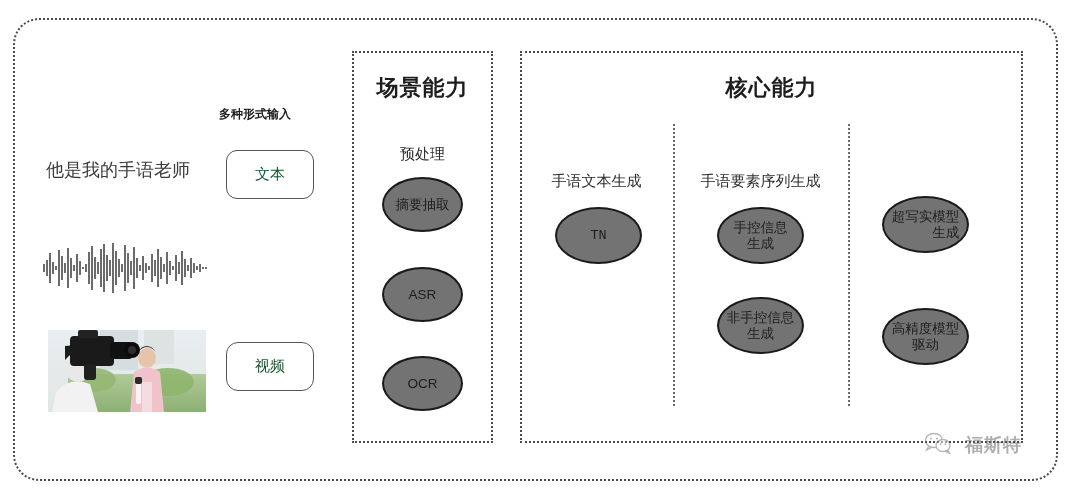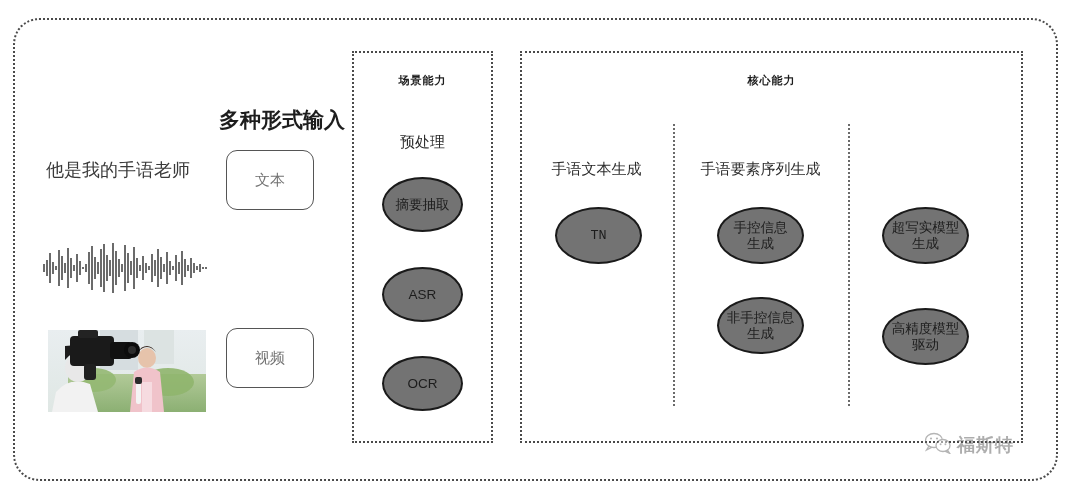--- a/index.html
+++ b/index.html
@@ -39,21 +39,21 @@
     background: transparent;
   }
   .box-scene  { left: 352px; top: 51px; width: 141px; height: 392px; }
   .box-core   { left: 520px; top: 51px; width: 503px; height: 392px; }
 
   .section-title {
     position: absolute;
     width: 100%;
     text-align: center;
     font-weight: bold;
-    font-size: 11px;
+    font-size: 22px;
     letter-spacing: 1px;
     color: #1d1d1d;
     top: 20px;
   }
 
   
   .divider {
     position: absolute;
     top: 124px;
     width: 0;
@@ -61,52 +61,52 @@
     border-left: 2px dotted #6a6a6a;
   }
   .divider-1 { left: 673px; }
   .divider-2 { left: 848px; }
 
   
   .input-heading {
     position: absolute;
     left: 219px;
     top: 106px;
-    font-size: 21px;
+    font-size: 12px;
     font-weight: bold;
     color: #1d1d1d;
     white-space: nowrap;
   }
   .sample-text {
     position: absolute;
     left: 46px;
     top: 158px;
     font-size: 18px;
     color: #3a3a3a;
     white-space: nowrap;
   }
 
   .pill {
     position: absolute;
     left: 226px;
     width: 88px;
-    height: 60px;
+    height: 49px;
     border: 1.6px solid #555;
     border-radius: 11px;
     background: #fff;
     display: flex;
     align-items: center;
     justify-content: center;
     font-size: 15px;
-    color: #737373;
+    color: #14532d;
     box-sizing: border-box;
   }
   .pill-text  { top: 150px; }
   .pill-audio { top: 246px; }
-  .pill-video { top: 328px; }
+  .pill-video { top: 342px; border-radius: 12px; }
 
   
   .waveform {
     position: absolute;
     left: 40px;
     top: 240px;
     width: 168px;
     height: 56px;
   }
 
@@ -122,20 +122,21 @@
   }
   .thumb svg { display: block; }
 
   
   .sub-label {
     position: absolute;
     font-size: 15px;
     color: #2b2b2b;
     white-space: nowrap;
     text-align: center;
+    margin-top: 12px;
   }
   .scene-sub { left: 352px; top: 133px; width: 141px; }
 
   .core-sub-1 { left: 520px; top: 160px; width: 153px; }
   .core-sub-2 { left: 673px; top: 160px; width: 175px; }
   .core-sub-3 { left: 848px; top: 160px; width: 175px; }
 
   
   .ellipse {
     position: absolute;
@@ -154,31 +155,31 @@
   .ell-scene { width: 81px; height: 55px; left: 382px; }
   .ell-scene-1 { top: 177px; }
   .ell-scene-2 { top: 267px; }
   .ell-scene-3 { top: 356px; }
 
   .ell-core { width: 87px; height: 57px; }
   .ell-c1a { left: 555px; top: 207px; font-family: Liberation Mono, monospace; }
   .ell-c1b { left: 555px; top: 297px; }
   .ell-c2a { left: 717px; top: 207px; }
   .ell-c2b { left: 717px; top: 297px; }
-  .ell-c3a { left: 882px; top: 207px; }
+  .ell-c3a { left: 882px; top: 196px; text-align: right; }
   .ell-c3b { left: 882px; top: 308px; }
 
   
   .watermark {
     position: absolute;
     left: 925px;
     top: 432px;
     display: flex;
     align-items: center;
-    gap: 6px;
+    gap: 14px;
     opacity: 0.48;
   }
   .watermark .wm-text {
     font-size: 18px;
     font-weight: bold;
     color: #555;
     letter-spacing: 1px;
   }
 </style>
 </head>

